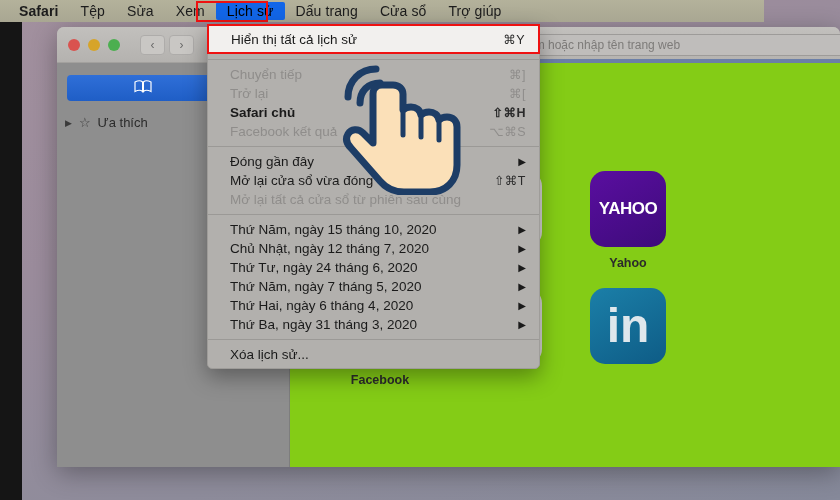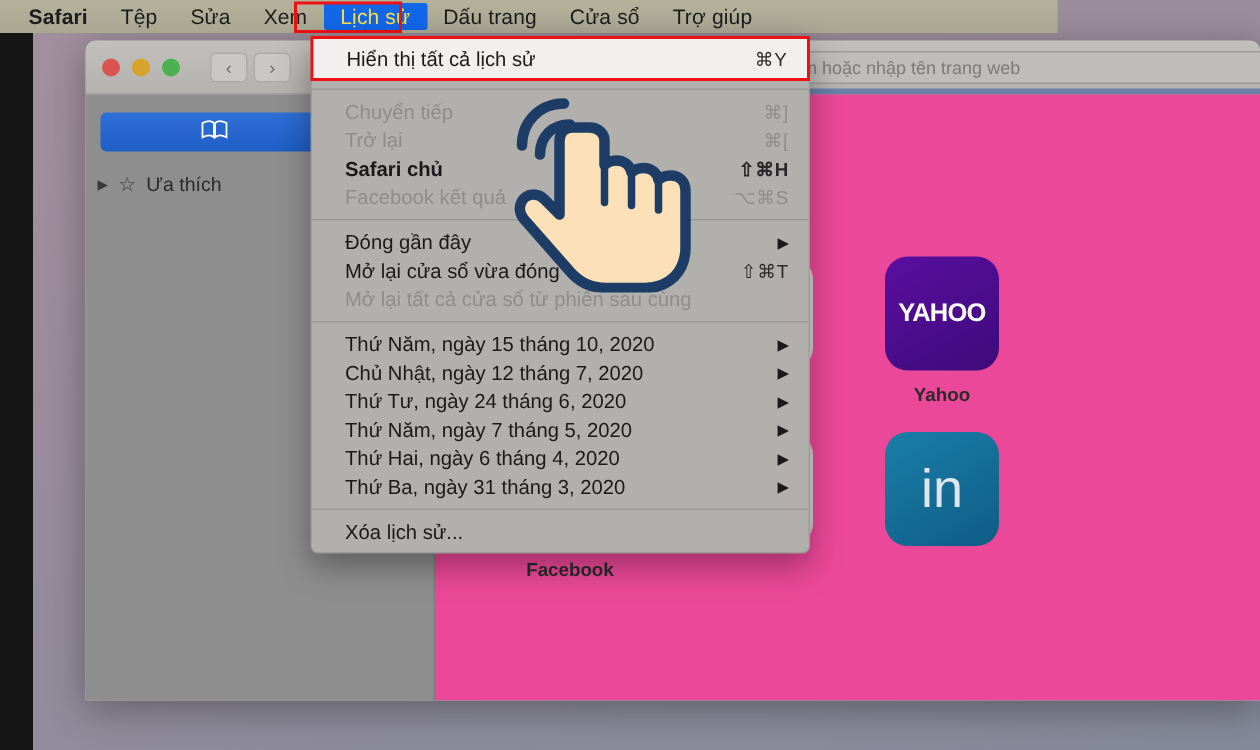--- a/index.html
+++ b/index.html
@@ -15,33 +15,33 @@
     position:absolute; inset:0;
     background:linear-gradient(160deg,#a2909e 0%,#9b8c9c 35%,#8e8c9b 70%,#86899a 100%);
   }
   #desktop-left-dark {
     position:absolute; left:0; top:22px; width:22px; bottom:0;
     background:#151515;
   }
 
   
   #menubar {
-    position:absolute; left:0; top:0; width:705px; height:22px;
+    position:absolute; left:0; top:0; width:764px; height:22px;
     background:linear-gradient(180deg,#b4b29b 0%,#a9a792 100%);
     display:flex; align-items:center;
     padding-left:8px;
     z-index:40;
   }
   .menu-item {
     font-size:14px; color:#1c1c1c; padding:1px 11px;
     letter-spacing:.1px; white-space:nowrap;
   }
   .menu-item.app-name { font-weight:bold; }
   .menu-item.active {
-    background:#1266e8; color:#fde047; border-radius:2px;
+    background:#1266e8; color:#000000; border-radius:2px;
   }
 
   
   #menu-highlight-box {
     position:absolute; left:196px; top:1px; width:72px; height:21px;
     border:2px solid #ee1111; z-index:50; pointer-events:none;
   }
 
   
   #safari-window {
@@ -104,21 +104,21 @@
   .book-icon { font-size:14px; color:#fff; }
   #sidebar-row {
     position:absolute; left:8px; top:52px;
     display:flex; align-items:center; gap:7px;
     font-size:13px; color:#2b2b2b;
   }
   .disclosure { font-size:9px; color:#3a3a3a; }
   .star-icon { font-size:13px; color:#3a3a3a; }
 
   #page-area {
-    flex:1; background:#ec4899; position:relative; overflow:hidden;
+    flex:1; background:#84cc16; position:relative; overflow:hidden;
   }
   #fav-title {
     position:absolute; left:44px; top:71px;
     font-size:21px; font-weight:bold; color:#2e2e2e;
   }
   #tiles {
     position:absolute; left:28px; top:108px;
     display:grid; grid-template-columns:repeat(3,124px);
     gap:0px 0px;
   }
@@ -133,21 +133,21 @@
     white-space:nowrap;
   }
   .tile-box.light { background:#d3d1cf; }
   .tile-box.yahoo {
     background:linear-gradient(150deg,#5a0ea0 0%,#3d0b7a 100%);
     color:#fff; font-size:17px; font-weight:bold; letter-spacing:-.5px;
   }
   .tile-box.fb { background:linear-gradient(170deg,#3b5a9b 0%,#2b4584 100%); }
   .tile-box.li { background:linear-gradient(150deg,#1b7fa8 0%,#0e5c86 100%); }
   .glyph-fb { font-family:"DejaVu Serif",serif; font-size:58px; color:#e8eaf0; font-weight:bold; line-height:.95; margin-top:10px;}
-  .glyph-li { font-family:"Liberation Sans",sans-serif; font-size:36px; color:#dfe7ec; font-weight:normal; line-height:1; }
+  .glyph-li { font-family:"Liberation Sans",sans-serif; font-size:48px; color:#dfe7ec; font-weight:bold; line-height:1; }
   .glyph-apple { font-size:56px; color:#4a4a4a; line-height:1; }
 
   
   #dropdown {
     position:absolute; left:207px; top:24px; width:333px;
     background:#b2b0ad;
     border:1px solid #9e9c99;
     border-radius:0 0 5px 5px;
     box-shadow:0 8px 22px rgba(0,0,0,.35);
     z-index:60;

